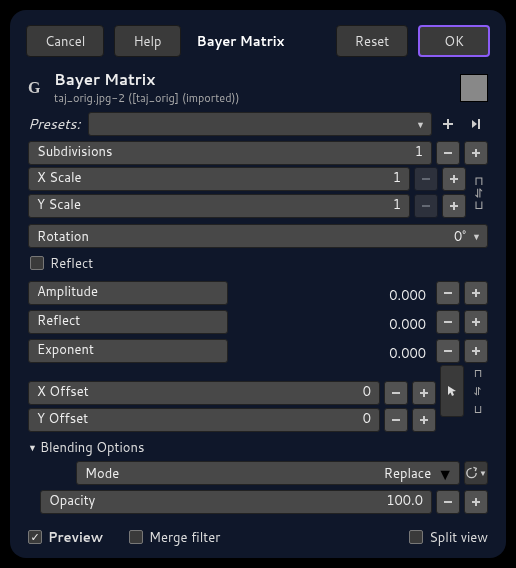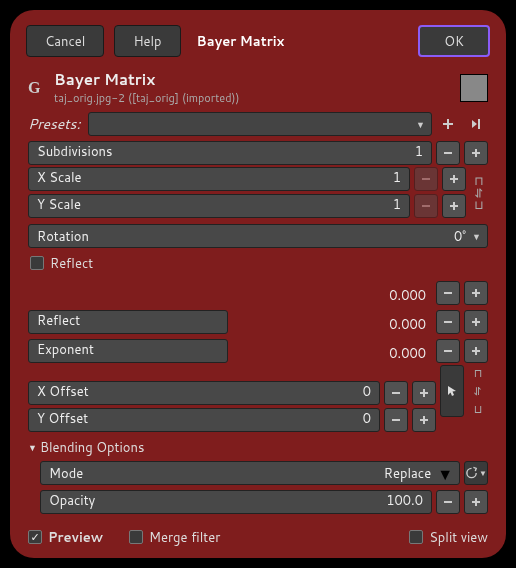--- a/index.html
+++ b/index.html
@@ -1,17 +1,17 @@
 <!DOCTYPE html>
 <html><head>
 <meta charset="utf-8">
 <style>
 * { box-sizing: border-box; margin: 0; padding: 0; font-family: "Segoe UI", "Cantarell", sans-serif; }
 body { background: #000; width: 516px; height: 568px; overflow: hidden; }
-.dialog { background: #7f1d1d; border-radius: 24px; margin: 10px; width: 496px; height: 548px; overflow: hidden; }
+.dialog { background: #0f172a; border-radius: 16px; margin: 10px; width: 496px; height: 548px; overflow: hidden; }
 .topbar { display: flex; gap: 10px; padding: 15px 16px 12px; align-items: center; }
 .btn { background: #3a3a3a; border: 1px solid #1a1a1a; border-radius: 4px; color: #ddd; font-size: 13px; padding: 6px 18px; cursor: pointer; }
 .btn-ok { border: 2px solid #8b5cf6; padding: 5px 24px; }
 .title-lbl { color: #fff; font-size: 13px; font-weight: bold; padding: 6px 6px; }
 .header { display: flex; align-items: center; gap: 8px; padding: 0 18px 6px; }
 .g-icon { font-family: serif; font-weight: bold; color: #ccc; font-size: 16px; width: 18px; }
 .hcol { flex: 1; }
 .h-title { color: #eee; font-weight: bold; font-size: 15px; }
 .h-sub { color: #aaa; font-size: 11px; }
 .swatch { width: 28px; height: 28px; background: #888; border: 1px solid #000; }
@@ -34,37 +34,38 @@
 .rotrow { background: #484848; border: 1px solid #222; border-radius: 3px; height: 24px; display: flex; align-items: center; padding: 0 6px 0 8px; justify-content: space-between; margin-top: 3px; }
 .rotrow .tri { font-size: 9px; margin-left: 6px; color: #ccc; }
 .checkrow { display: flex; align-items: center; gap: 6px; height: 26px; padding-left: 2px; }
 .cbox { width: 14px; height: 14px; border: 1px solid #777; border-radius: 2px; background: #3a3a3a; display: flex; align-items: center; justify-content: center; cursor: pointer; }
 .cbox.checked::after { content: "✓"; color: #eee; font-size: 11px; line-height: 1; }
 .cblabel { color: #ddd; font-size: 13px; }
 .section { display: flex; align-items: center; gap: 3px; color: #ddd; font-size: 13px; margin-top: 4px; }
 .section .tri { font-size: 9px; }
 .indent { margin-left: 12px; }
 .moderow { display: flex; align-items: center; gap: 4px; margin-top: 3px; }
-.modefield { flex: 1; background: #484848; border: 1px solid #222; border-radius: 3px; height: 24px; display: flex; align-items: center; padding: 0 6px 0 8px; justify-content: space-between; }
+.modefield { flex: 1; background: #484848; border: 1px solid #222; border-radius: 3px; height: 24px; display: flex; align-items: center; padding: 0 6px 0 8px; justify-content: space-between; margin-left: 36px; }
 .modefield .right { display: flex; align-items: center; gap: 6px; }
 .footer { display: flex; align-items: center; gap: 6px; padding: 8px 18px 0; margin-top: 6px; }
 .spacer { flex: 1; }
 .linkglyph { display:inline-block; transform: rotate(90deg); }
 .tool2col { width: 20px; height: 52px; display:flex; flex-direction:column; align-items:center; justify-content:center; gap:2px; }
 </style>
 </head>
 <body>
 
 <div class="dialog">
 
   <div class="topbar">
     <button class="btn">Cancel</button>
     <button class="btn">Help</button>
     <div class="title-lbl">Bayer Matrix</div>
     <div class="spacer"></div>
+    <button class="btn">Reset</button>
     <button class="btn btn-ok">OK</button>
   </div>
 
   <div class="header">
     <div class="g-icon">G</div>
     <div class="hcol">
       <div class="h-title">Bayer Matrix</div>
       <div class="h-sub">taj_orig.jpg-2 ([taj_orig] (imported))</div>
     </div>
     <div class="swatch"></div>
@@ -159,20 +160,23 @@
         <span class="tri">▼</span>
       </span>
     </div>
 
     <div class="checkrow">
       <div class="cbox"></div>
       <span class="cblabel">Reflect</span>
     </div>
 
     <div class="param">
+      <div class="field half">
+        <span class="fname">Amplitude</span>
+      </div>
       <div style="flex:1;text-align:right;padding-right:6px;"><span class="fval">0.000</span></div>
       <div class="stepbtn">
           <svg width="12" height="12">
             <rect x="2" y="5" width="8" height="2" fill="#ccc"></rect>
           </svg>
         </div>
       <div class="stepbtn">
           <svg width="12" height="12">
             <rect x="5" y="2" width="2" height="8" fill="#ccc"></rect>
             <rect x="2" y="5" width="8" height="2" fill="#ccc"></rect>

